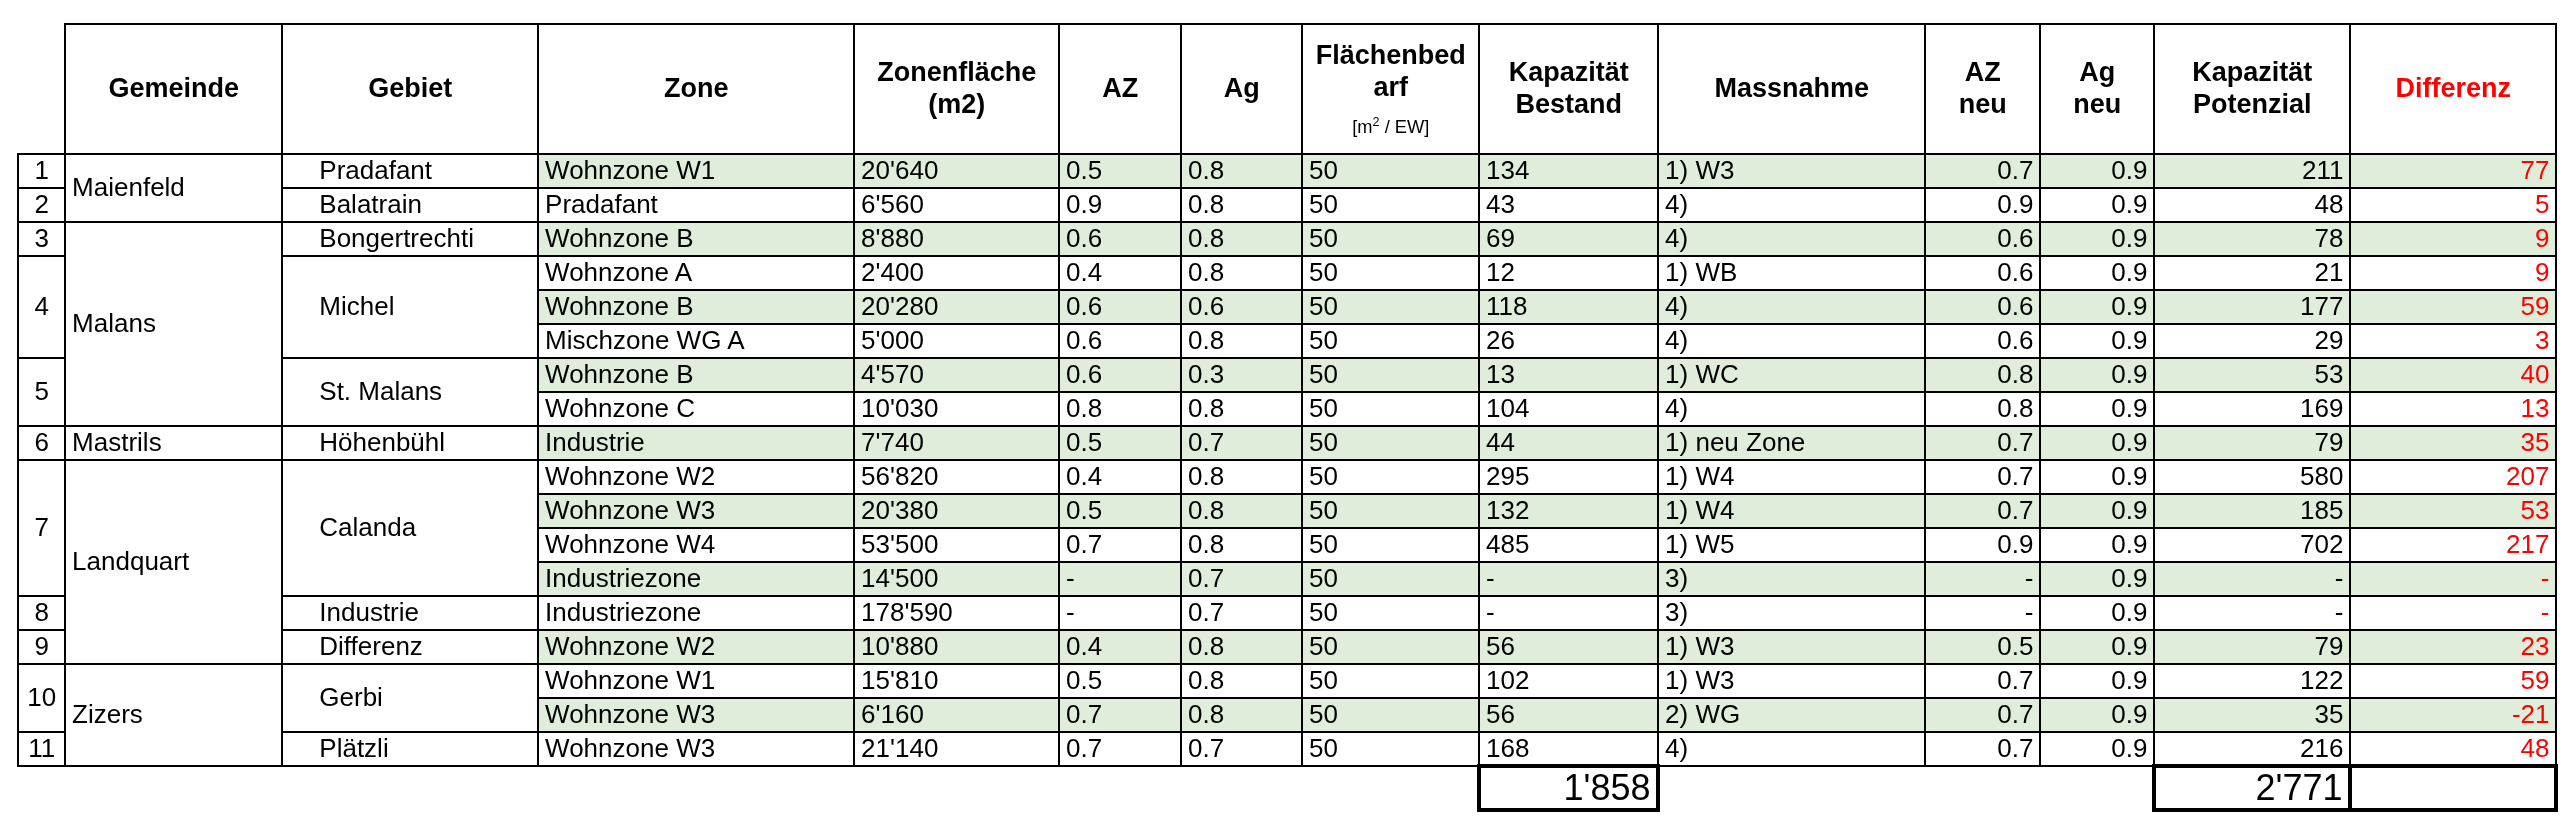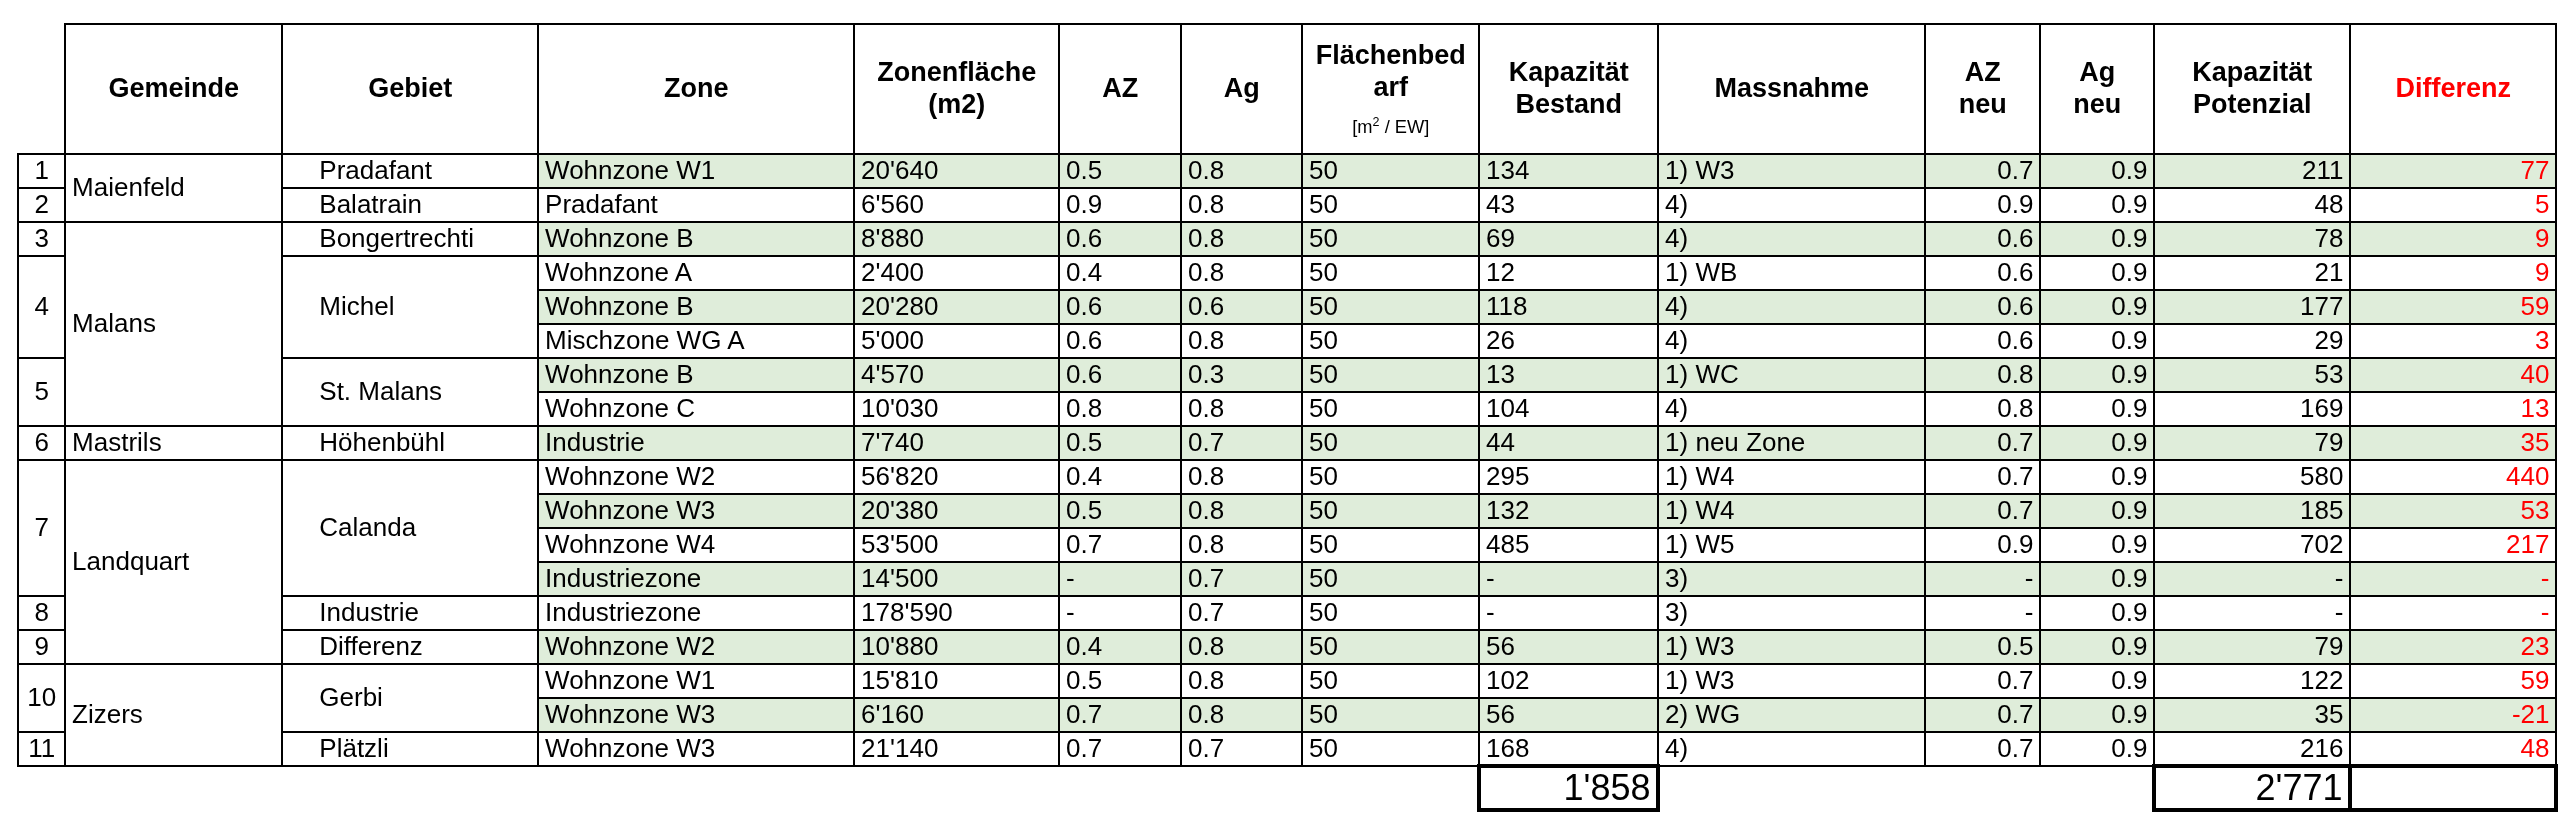--- a/index.html
+++ b/index.html
@@ -227,21 +227,21 @@
       <td class="v">Wohnzone W2</td>
       <td class="v">56'820</td>
       <td class="v">0.4</td>
       <td class="v">0.8</td>
       <td class="v">50</td>
       <td class="v">295</td>
       <td class="v">1) W4</td>
       <td class="v rn">0.7</td>
       <td class="v rn">0.9</td>
       <td class="v rn">580</td>
-      <td class="v diff">440</td>
+      <td class="v diff">207</td>
     </tr>
     <tr class="g">
       <td class="v">Wohnzone W3</td>
       <td class="v">20'380</td>
       <td class="v">0.5</td>
       <td class="v">0.8</td>
       <td class="v">50</td>
       <td class="v">132</td>
       <td class="v">1) W4</td>
       <td class="v rn">0.7</td>

